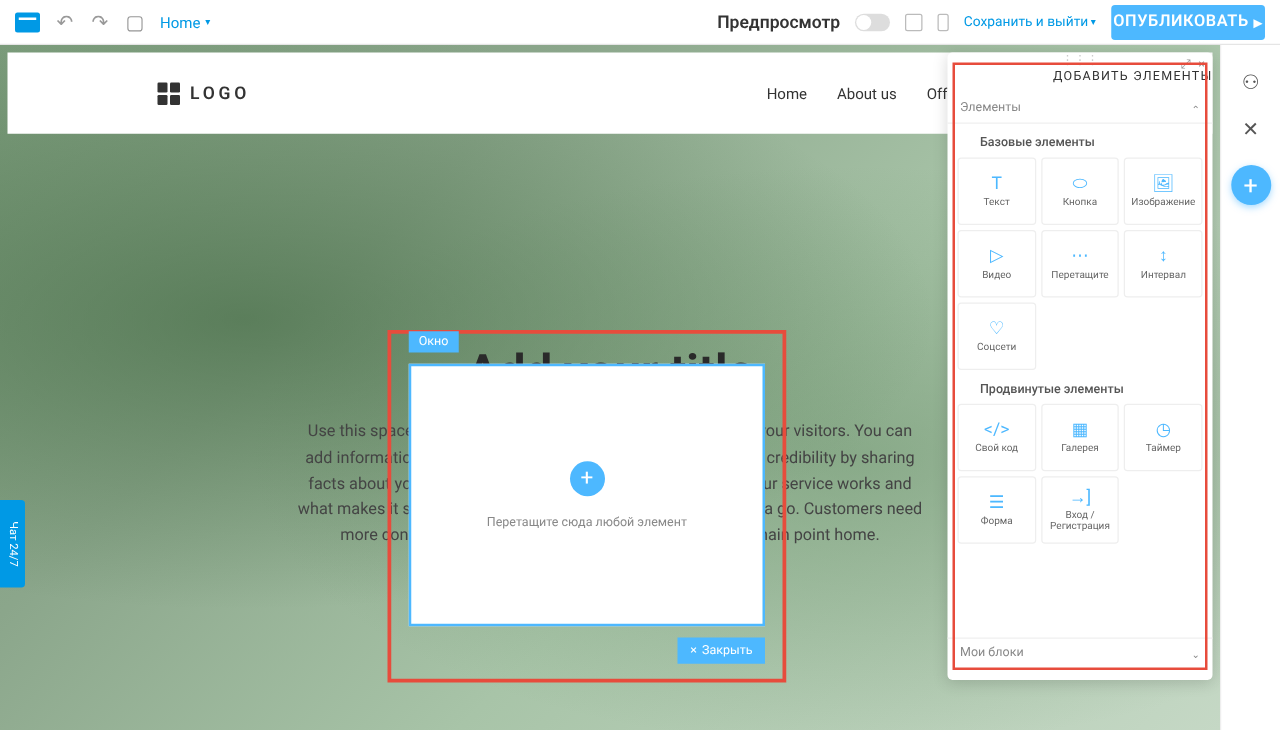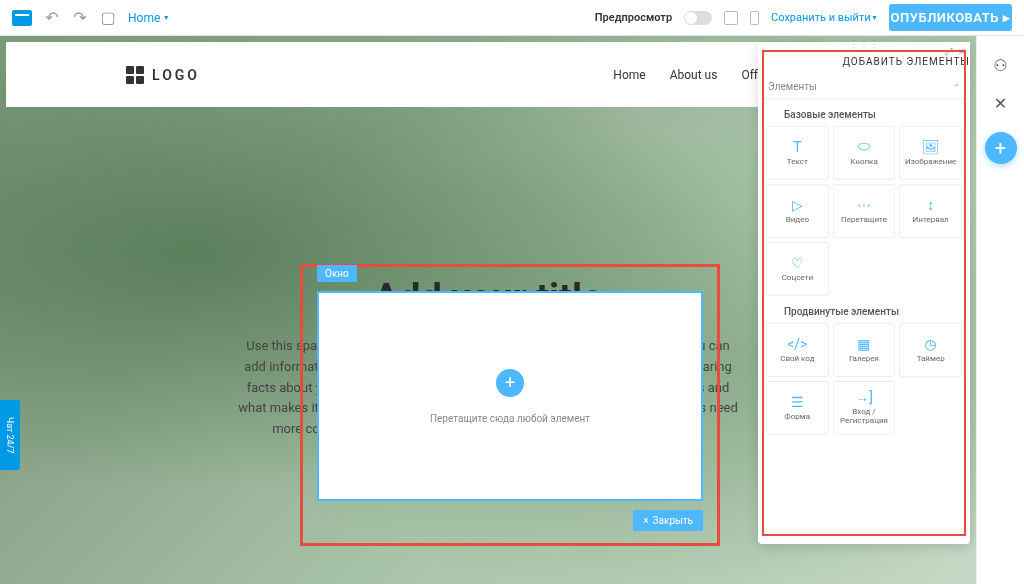--- a/index.html
+++ b/index.html
@@ -4,37 +4,37 @@
 <style>
 *{box-sizing:border-box;margin:0;padding:0;font-family:-apple-system,BlinkMacSystemFont,"Segoe UI",Roboto,Arial,sans-serif}
 body{width:1024px;height:584px;overflow:hidden;position:relative;background:#f5f5f5}
 .topbar{height:36px;background:#fff;display:flex;align-items:center;padding:0 12px;border-bottom:1px solid #e5e5e5;position:relative;z-index:100}
 .topbar-left{display:flex;align-items:center;gap:12px}
 .logo-icon{width:20px;height:16px;background:#0099e5;border-radius:2px;position:relative}
 .logo-icon::before{content:"";position:absolute;top:4px;left:3px;right:3px;height:2px;background:#fff}
 .topbar-icon{width:16px;height:16px;display:flex;align-items:center;justify-content:center;color:#999;cursor:pointer}
 .home-link{color:#0099e5;font-size:12px;display:flex;align-items:center;gap:4px}
 .topbar-right{margin-left:auto;display:flex;align-items:center;gap:12px}
-.preview-label{font-size:11px;font-weight:600;color:#333}
+.preview-label{font-size:14px;font-weight:600;color:#333}
 .toggle{width:28px;height:14px;background:#ddd;border-radius:7px;position:relative}
 .toggle::after{content:"";position:absolute;width:12px;height:12px;background:#fff;border-radius:50%;top:1px;left:1px}
 .device-icon{width:14px;height:14px;border:1px solid #bbb;border-radius:2px}
 .save-link{color:#0099e5;font-size:11px;display:flex;align-items:center;gap:2px}
 .publish-btn{background:#4db8ff;color:#fff;border:none;padding:6px 2px;font-size:13px;font-weight:600;border-radius:3px;letter-spacing:0.5px;display:flex;align-items:center;gap:4px}
 .canvas{position:absolute;top:36px;left:0;right:48px;bottom:0;background:linear-gradient(135deg,#7a9b7a 0%,#8ba68b 30%,#a8c4a8 60%,#c5d8c5 100%);overflow:hidden}
 .canvas::before{content:"";position:absolute;inset:0;background:radial-gradient(ellipse at 20% 40%,rgba(60,100,60,0.6) 0%,transparent 50%),radial-gradient(ellipse at 70% 60%,rgba(100,140,100,0.5) 0%,transparent 50%)}
 .site-header{position:absolute;top:6px;left:6px;right:6px;height:65px;background:#fff;display:flex;align-items:center;padding:0 120px;z-index:5}
 .site-logo{display:flex;align-items:center;gap:8px;font-weight:600;letter-spacing:3px;font-size:14px;color:#333}
 .site-logo-icon{width:18px;height:18px;display:grid;grid-template-columns:1fr 1fr;gap:2px}
 .site-logo-icon span{background:#333;border-radius:1px}
 .site-nav{margin-left:auto;display:flex;gap:24px}
 .site-nav a{font-size:12px;color:#333;text-decoration:none}
 .hero-title{position:absolute;top:240px;left:50%;transform:translateX(-50%);font-size:38px;font-weight:700;color:#2a2a2a;z-index:3}
 .hero-text{position:absolute;top:300px;left:50%;transform:translateX(-50%);width:500px;text-align:center;font-size:13px;line-height:1.6;color:#444;z-index:3}
-.modal-outline{position:absolute;top:228px;left:300px;width:420px;height:282px;border:3px solid #e74c3c;z-index:10}
+.modal-outline{position:absolute;top:228px;left:310px;width:319px;height:282px;border:3px solid #e74c3c;z-index:10}
 .modal-tag{position:absolute;top:-2px;left:14px;background:#4db8ff;color:#fff;font-size:10px;padding:3px 8px;z-index:11}
 .modal-inner{position:absolute;top:24px;left:14px;right:14px;height:210px;background:#fff;border:2px solid #4db8ff;display:flex;flex-direction:column;align-items:center;justify-content:center;gap:16px}
 .add-circle{width:28px;height:28px;background:#4db8ff;border-radius:50%;color:#fff;display:flex;align-items:center;justify-content:center;font-size:18px}
 .drop-text{font-size:10px;color:#888}
 .close-btn{position:absolute;bottom:12px;right:14px;background:#4db8ff;color:#fff;border:none;padding:5px 10px;font-size:10px;display:flex;align-items:center;gap:4px}
 .panel{position:absolute;top:42px;right:54px;width:212px;height:502px;background:#fff;border-radius:4px;box-shadow:0 2px 12px rgba(0,0,0,0.15);z-index:50}
 .panel-outline{position:absolute;top:8px;left:4px;right:4px;bottom:8px;border:2px solid #e74c3c;pointer-events:none;z-index:51}
 .panel-handle{position:absolute;top:0;left:50%;transform:translateX(-50%);color:#ccc;font-size:10px}
 .panel-icons{position:absolute;top:4px;right:6px;display:flex;gap:6px;color:#999;font-size:10px}
 .panel-title{text-align:right;font-size:10px;font-weight:400;letter-spacing:1px;padding:14px 0 8px;color:#333}
@@ -173,20 +173,24 @@
       </div>
     <div class="element-card">
         <div class="element-icon">☰</div>
         <div class="element-label">Форма</div>
       </div>
     <div class="element-card">
         <div class="element-icon">→]</div>
         <div class="element-label">Вход / Регистрация</div>
       </div>
   </div>
+  <div class="panel-section" style="position:absolute;bottom:10px;left:0;right:0;border-top:1px solid #f0f0f0;border-bottom:none">
+      <span>Мои блоки</span>
+      <span class="chevron">⌄</span>
+    </div>
 </div>
 
 <div class="right-rail">
   <div class="rail-icon">⚇</div>
   <div class="rail-icon">✕</div>
   <div class="rail-add">+</div>
 </div>
 
 <div class="chat-widget">Чат 24/7</div>
 

